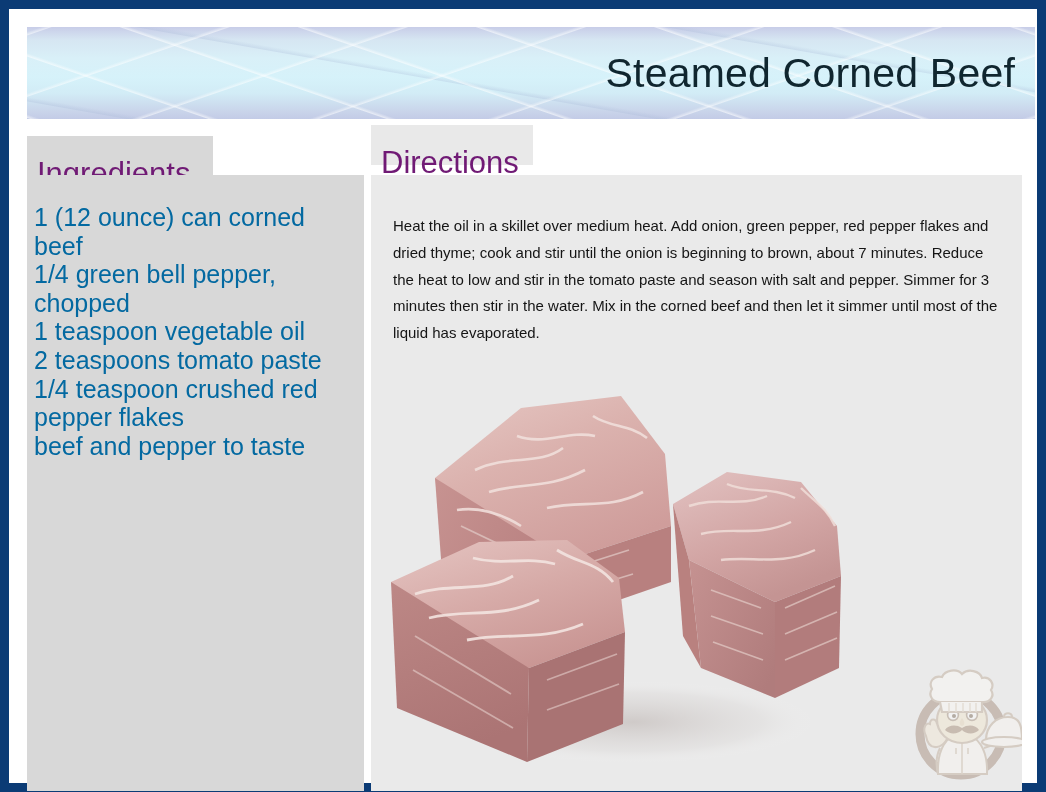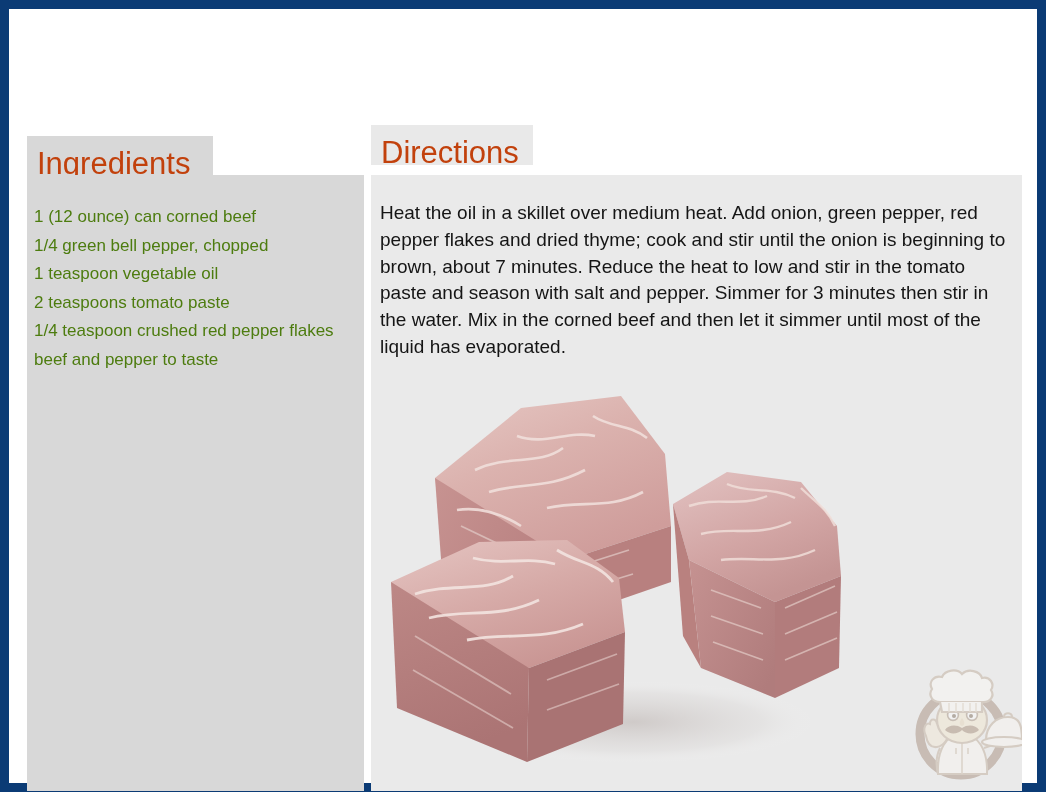--- a/index.html
+++ b/index.html
@@ -81,24 +81,24 @@
     font-size: 41px;
     letter-spacing: 0.2px;
     white-space: nowrap;
     line-height: 1;
   }
 
   
   .tab {
     position: absolute;
     background: #d8d8d8;
-    color: #c2410c;
+    color: #701a75;
     font-size: 31px;
     line-height: 40px;
-    padding: 8px 10px 0 10px;
+    padding: 18px 10px 0 10px;
     box-sizing: border-box;
     white-space: nowrap;
   }
   #tab-ingredients {
     left: 18px;
     top: 127px;
     width: 186px;
     height: 40px;
   }
   #tab-directions {
@@ -129,32 +129,32 @@
     background: #eaeaea;
     box-sizing: border-box;
     padding: 25px 8px 10px 9px;
     overflow: hidden;
   }
 
   #ingredients-list {
     margin: 0;
     padding: 0;
     list-style: none;
-    font-size: 17px;
+    font-size: 25px;
     line-height: 28.6px;
-    color: #4d7c0f;
+    color: #0369a1;
   }
   #ingredients-list li {
     margin: 0;
     padding: 0;
   }
 
   #directions-text {
-    margin: 0;
-    font-size: 19px;
+    margin: 13px;
+    font-size: 15px;
     line-height: 26.8px;
     color: #151515;
     text-align: left;
   }
 
   
   #beef-photo {
     position: absolute;
     left: 0px;
     top: 175px;
@@ -175,20 +175,24 @@
     pointer-events: none;
   }
   #chef-logo svg { display: block; }
 </style>
 </head>
 <body>
 
 <div id="slide">
   <div id="page">
 
+    <div id="banner">
+      <div class="weave"></div>
+      <div id="banner-title">Steamed Corned Beef</div>
+    </div>
 
     <div class="tab" id="tab-ingredients">Ingredients</div>
 
     <div class="tab" id="tab-directions">Directions</div>
 
     <div id="ingredients-panel">
       <ul id="ingredients-list">
         <li>1 (12 ounce) can corned beef</li>
         <li>1/4 green bell pepper, chopped</li>
         <li>1 teaspoon vegetable oil</li>

